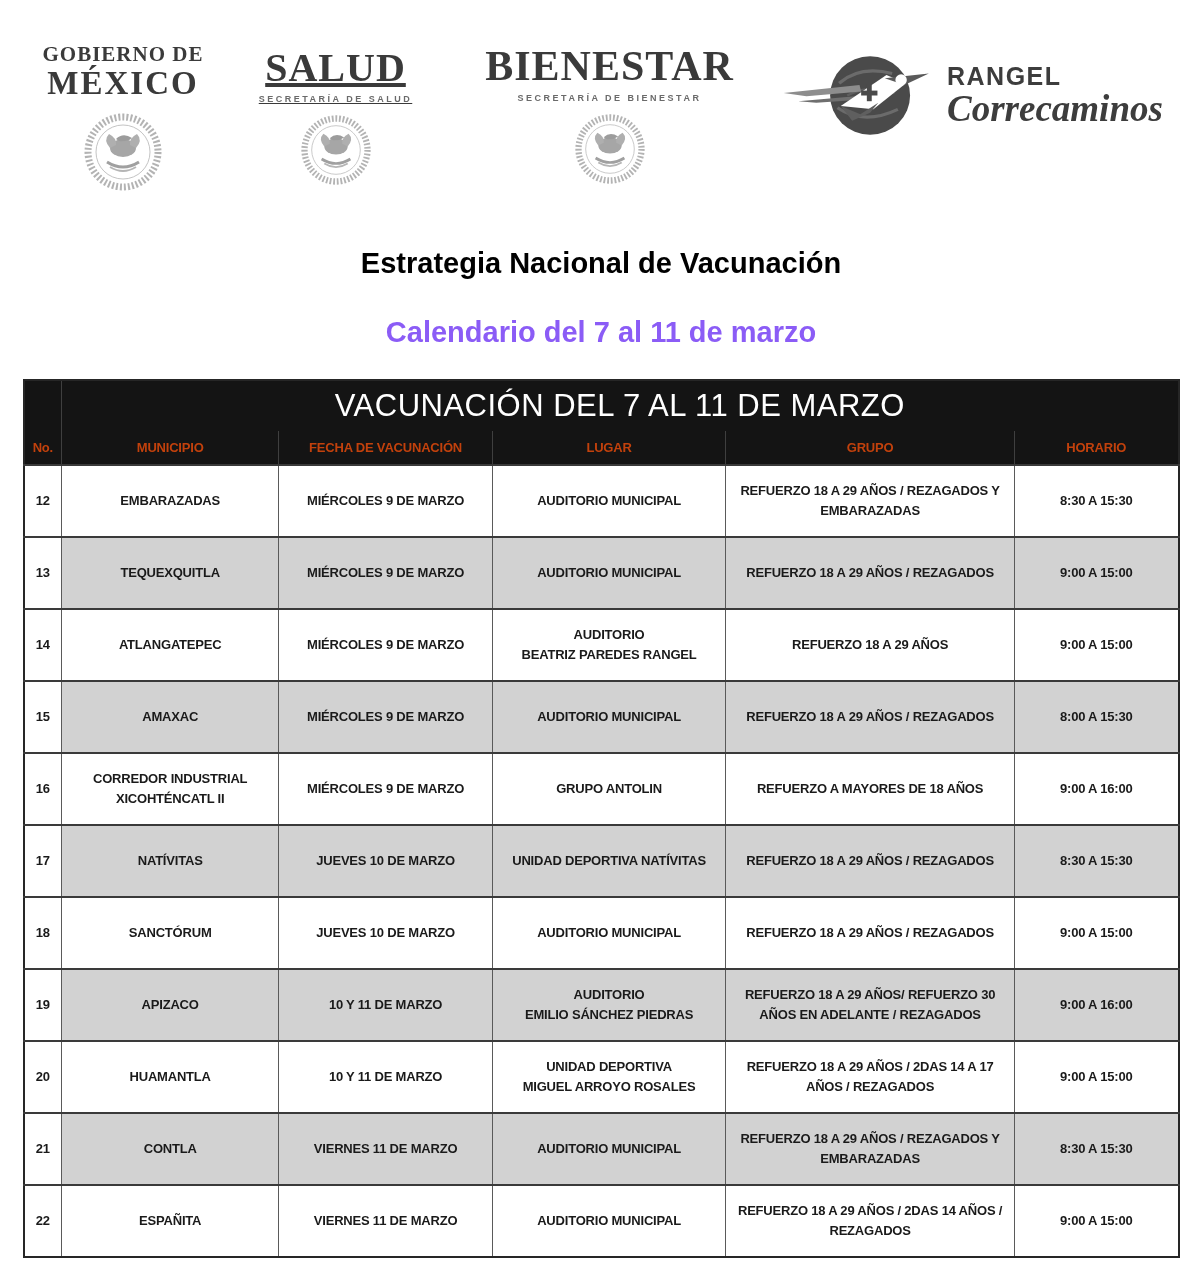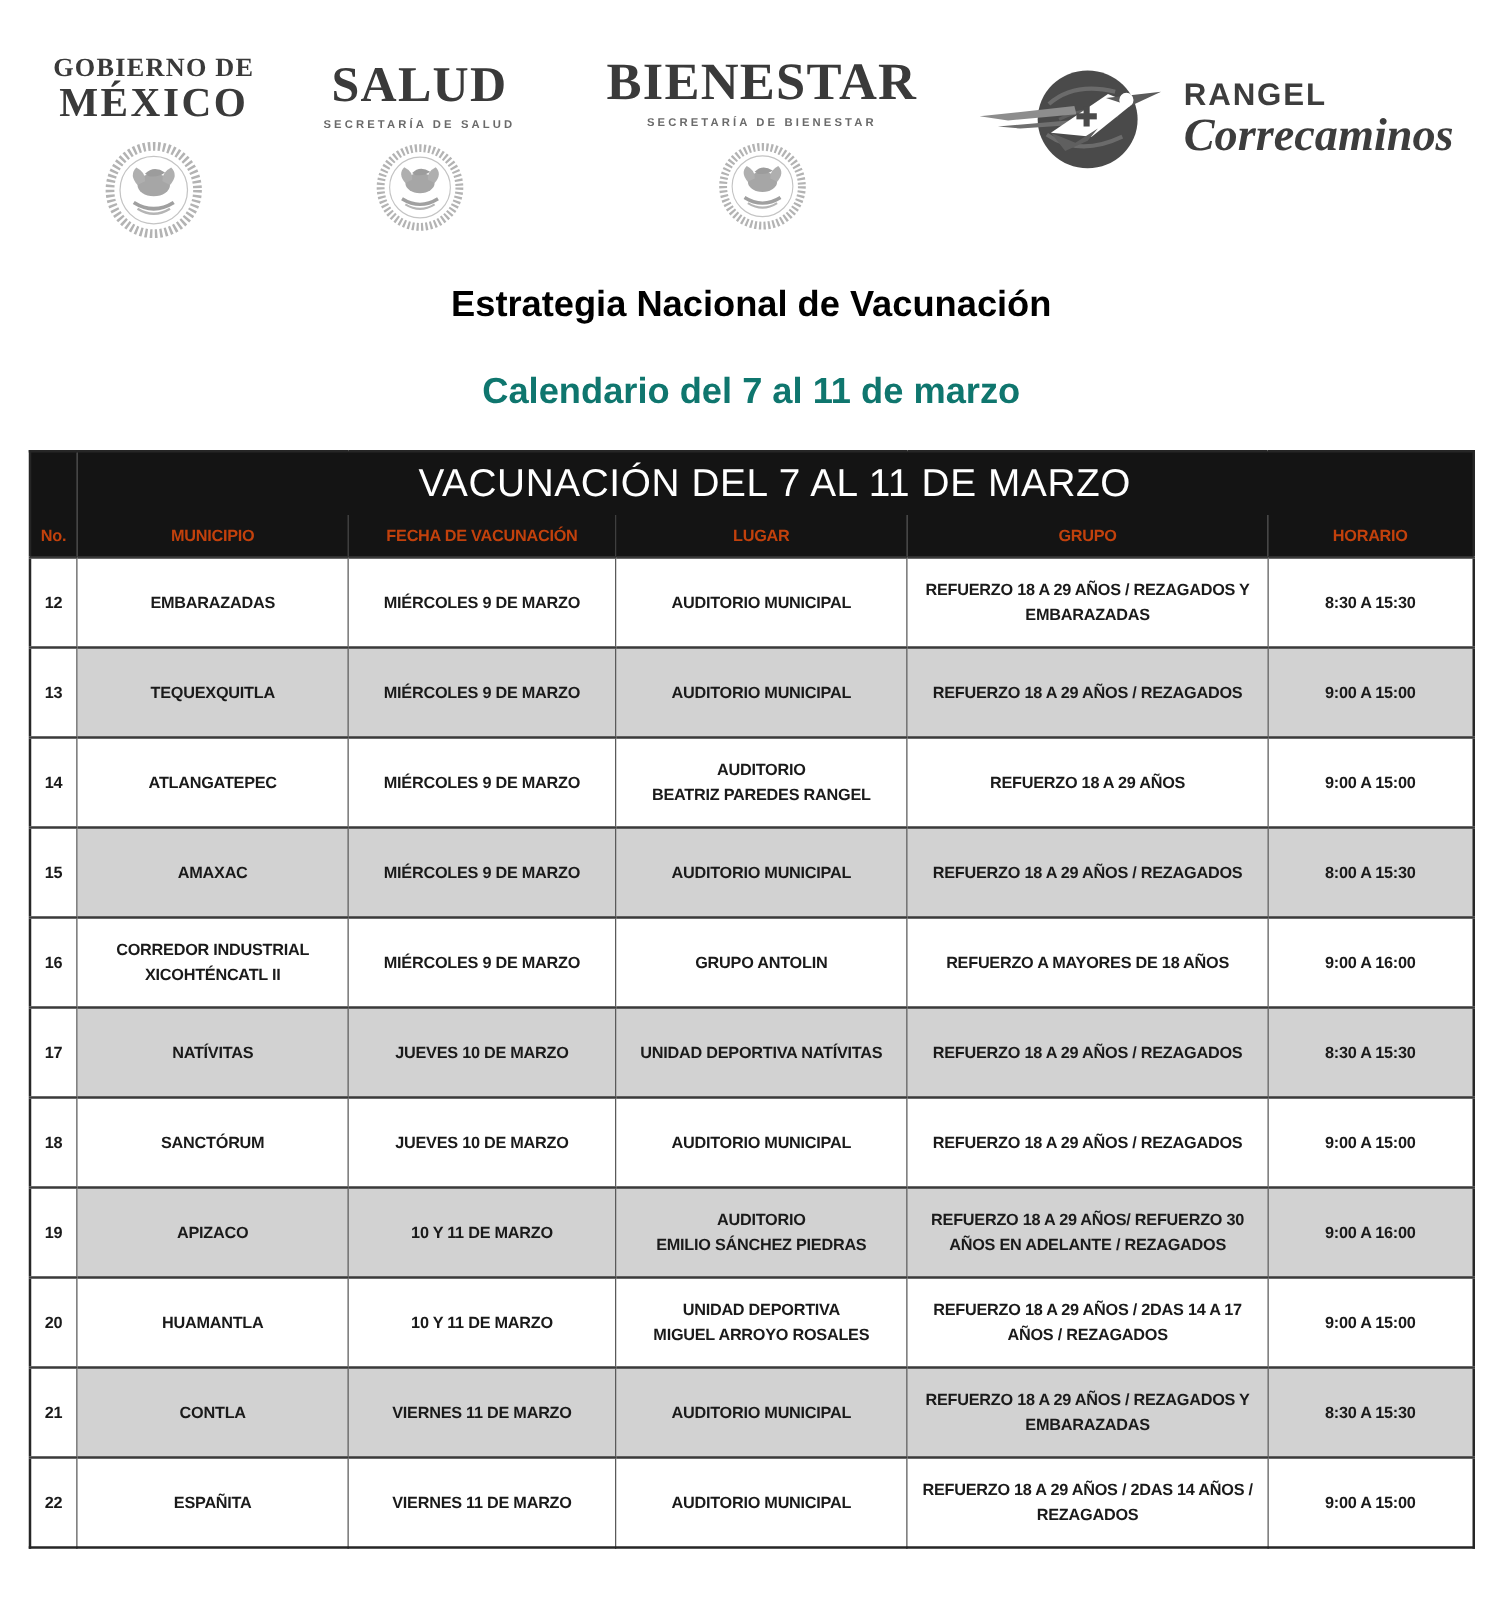--- a/index.html
+++ b/index.html
@@ -11,36 +11,36 @@
     position:relative;
     overflow:hidden;
   }
   
   .logos { position:relative; height:215px; }
   .logo { position:absolute; text-align:center; color:#3a3a3a; }
   .serif { font-family:"Liberation Serif", serif; font-weight:700; }
   .logo-gob { left:38px; top:42px; width:170px; }
   .gob-l1 { font-size:21px; letter-spacing:1px; }
   .gob-l2 { font-size:33px; letter-spacing:2px; margin-top:-2px; }
-  .logo-salud { left:248px; top:44px; width:175px; }
+  .logo-salud { left:248px; top:44px; width:175px;text-decoration:underline; }
   .salud-t { font-size:40px; letter-spacing:1px; }
   .logo-bien { left:472px; top:42px; width:275px; }
   .bien-t { font-size:42px; letter-spacing:1px; }
   .sub-caps {
     font-size:9px; font-weight:700; letter-spacing:2.5px;
     color:#6a6a6a; margin-top:3px;
   }
   .seal { display:block; margin:10px auto 0; }
   .logo-brigada { left:782px; top:48px; width:385px; display:flex; align-items:center; text-align:left; }
   .brig-text { margin-left:10px; color:#3d3d3d; }
   .brig-l1 { font-size:25px; font-weight:700; letter-spacing:1.5px; }
   .brig-l2 { font-family:"Liberation Serif", serif; font-weight:700; font-style:italic; font-size:37px; margin-top:-4px; }
   
-  .main-title   { text-align:center; font-size:29px; font-weight:700; color:#000; margin-top:13px; }
-  .sub-title    { text-align:center; font-size:29px; font-weight:700; color:#0f766e; margin-top:36px; }
+  .main-title   { text-align:center; font-size:29px; font-weight:700; color:#000; margin-top:32px; }
+  .sub-title    { text-align:center; font-size:29px; font-weight:700; color:#8b5cf6; margin-top:36px; }
   
   table.sched {
     border-collapse:collapse;
     table-layout:fixed;
     width:1157px;
     margin:30px auto 0;
     border:2px solid #262626;
   }
   .sched col.c-no   { width:3.3%; }
   .sched col.c-mun  { width:18.8%; }

